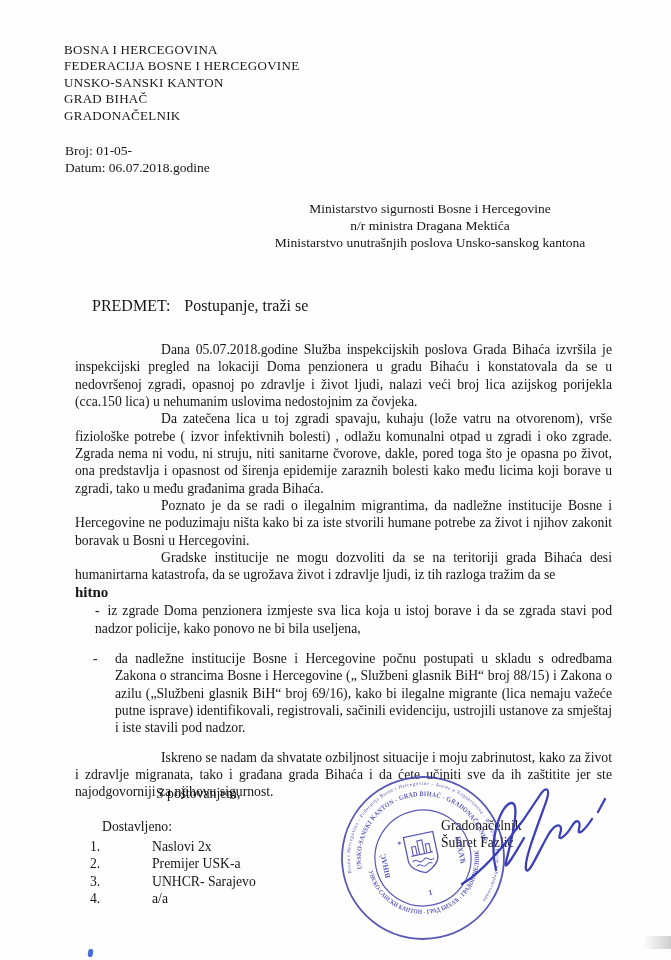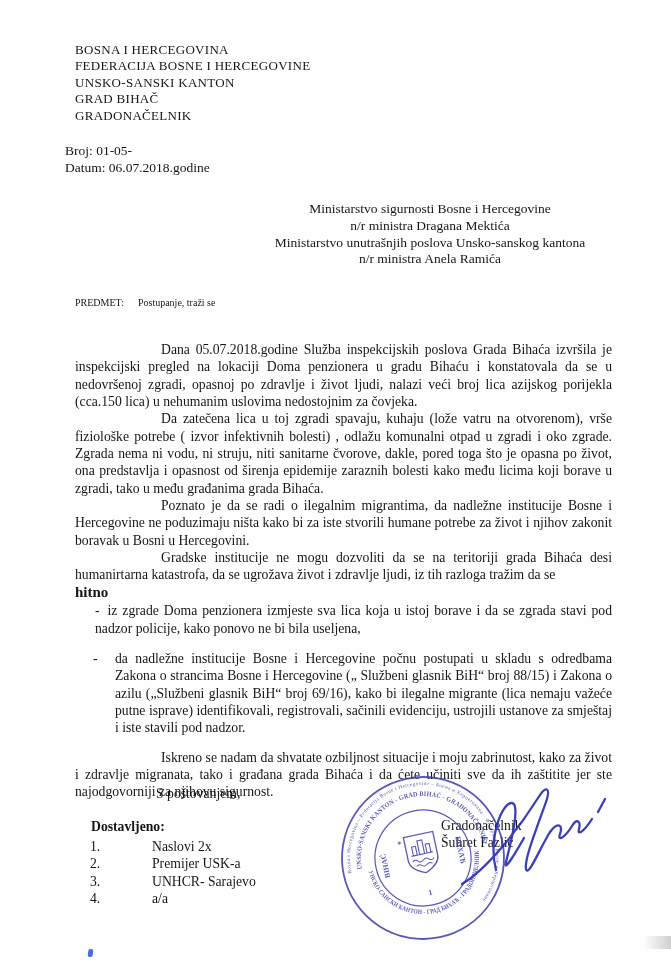--- a/index.html
+++ b/index.html
@@ -1,40 +1,40 @@
 <!DOCTYPE html>
 <html style="--ink: #3c3caa; --sig: #2b2fb4;"><head>
 <meta charset="utf-8">
 <style>
   :root { --ink:#3c3caa; --sig:#2b2fb4; }
   html,body { margin:0; padding:0; background:#ffffff; }
   .page {
     position:relative; width:671px; height:960px; background:#fefefe;
     font-family:"Liberation Serif", serif; color:#161616; overflow:hidden;
   }
-  .letterhead { position:absolute; left:75px; top:42px; font-size:13px; line-height:16.4px; letter-spacing:.3px; }
+  .letterhead { position:absolute; left:64px; top:42px; font-size:13px; line-height:16.4px; letter-spacing:.3px; }
   .letterhead span { display:block; }
   .ref { position:absolute; left:65px; top:143px; font-size:13.5px; line-height:16.6px; }
   .ref span { display:block; }
   .addressee { position:absolute; left:215px; top:201px; width:430px; text-align:center; font-size:13.5px; line-height:16.8px; }
   .addressee span { display:block;text-align:center; }
-  .subject { position:absolute; left:75px; top:297px; font-size:10px; }
+  .subject { position:absolute; left:92px; top:297px; font-size:16px; }
   .subject .val { margin-left:14px; }
   .body-text { position:absolute; left:75px; top:341px; width:537px; font-size:13.7px; line-height:17.35px; text-align:justify; }
   .para { margin:0; text-indent:86px; }
   .urgent { margin:0; font-weight:bold; font-size:15px; }
   .bullet { margin:0; position:relative; text-align:justify;font-family:Liberation Serif, serif; }
   .b1 { padding-left:20px; margin-top:1px; }
   .b1 .dash { margin-right:8px; }
   .b2 { padding-left:40px; margin-top:13px; }
   .b2 .dash { position:absolute; left:18px; }
   .closing { margin:12px 0 0 0; text-indent:86px; }
   .salutation { position:absolute; left:156px; top:786px; font-size:13.7px; }
   .distribution { position:absolute; left:90px; top:818px; font-size:13.7px; line-height:17.2px; }
-  .dist-label { margin-left:1px; display:block;font-weight:bold; }
+  .dist-label { margin-left:12px; display:block; }
   .dist-items { margin-top:3px; }
   .dist-row { display:flex; }
   .dist-num { width:62px; }
   .signer { position:absolute; left:441px; top:817px; font-size:13.7px; line-height:17px; }
   .signer span { display:block; }
   .stamp { position:absolute; left:323px; top:758px; color:var(--ink); opacity:.85; }
   .signature-svg { position:absolute; left:452px; top:772px; color:var(--sig); opacity:.92; }
   .ink-dot { position:absolute; left:88px; top:949px; width:5px; height:8px; background:#4a6fd8; border-radius:2px; transform:rotate(8deg); }
   .edge-shadow { position:absolute; right:0; top:936px; width:28px; height:13px; background:linear-gradient(to left,#cfcfcf,rgba(255,255,255,0)); }
 </style>
@@ -53,21 +53,20 @@
 
   <div class="ref">
     <span>Broj: 01-05-</span>
     <span>Datum: 06.07.2018.godine</span>
   </div>
 
   <div class="addressee">
     <span>Ministarstvo sigurnosti Bosne i Hercegovine</span>
     <span>n/r ministra Dragana Mektića</span>
     <span>Ministarstvo unutrašnjih poslova Unsko-sanskog kantona</span>
-    <span>n/r ministra Anela Ramića</span>
   </div>
 
   <div class="subject">
     <span>PREDMET:</span><span class="val">Postupanje, traži se</span>
   </div>
 
   <div class="body-text">
     <p class="para">Dana 05.07.2018.godine Služba inspekcijskih poslova Grada Bihaća izvršila je inspekcijski pregled na lokaciji Doma penzionera u gradu Bihaću i konstatovala da se u nedovršenoj zgradi, opasnoj po zdravlje i život ljudi, nalazi veći broj lica azijskog porijekla (cca.150 lica) u nehumanim uslovima nedostojnim za čovjeka.</p>
     <p class="para">Da zatečena lica u toj zgradi spavaju, kuhaju (lože vatru na otvorenom), vrše fiziološke potrebe ( izvor infektivnih bolesti) , odlažu komunalni otpad u zgradi i oko zgrade. Zgrada nema ni vodu, ni struju, niti sanitarne čvorove, dakle, pored toga što je opasna po život, ona predstavlja i opasnost od širenja epidemije zaraznih bolesti kako među licima koji borave u zgradi, tako u među građanima grada Bihaća.</p>
     <p class="para">Poznato je da se radi o ilegalnim migrantima, da nadležne institucije Bosne i Hercegovine ne poduzimaju ništa kako bi za iste stvorili humane potrebe za život i njihov zakonit boravak u Bosni u Hercegovini.</p>

